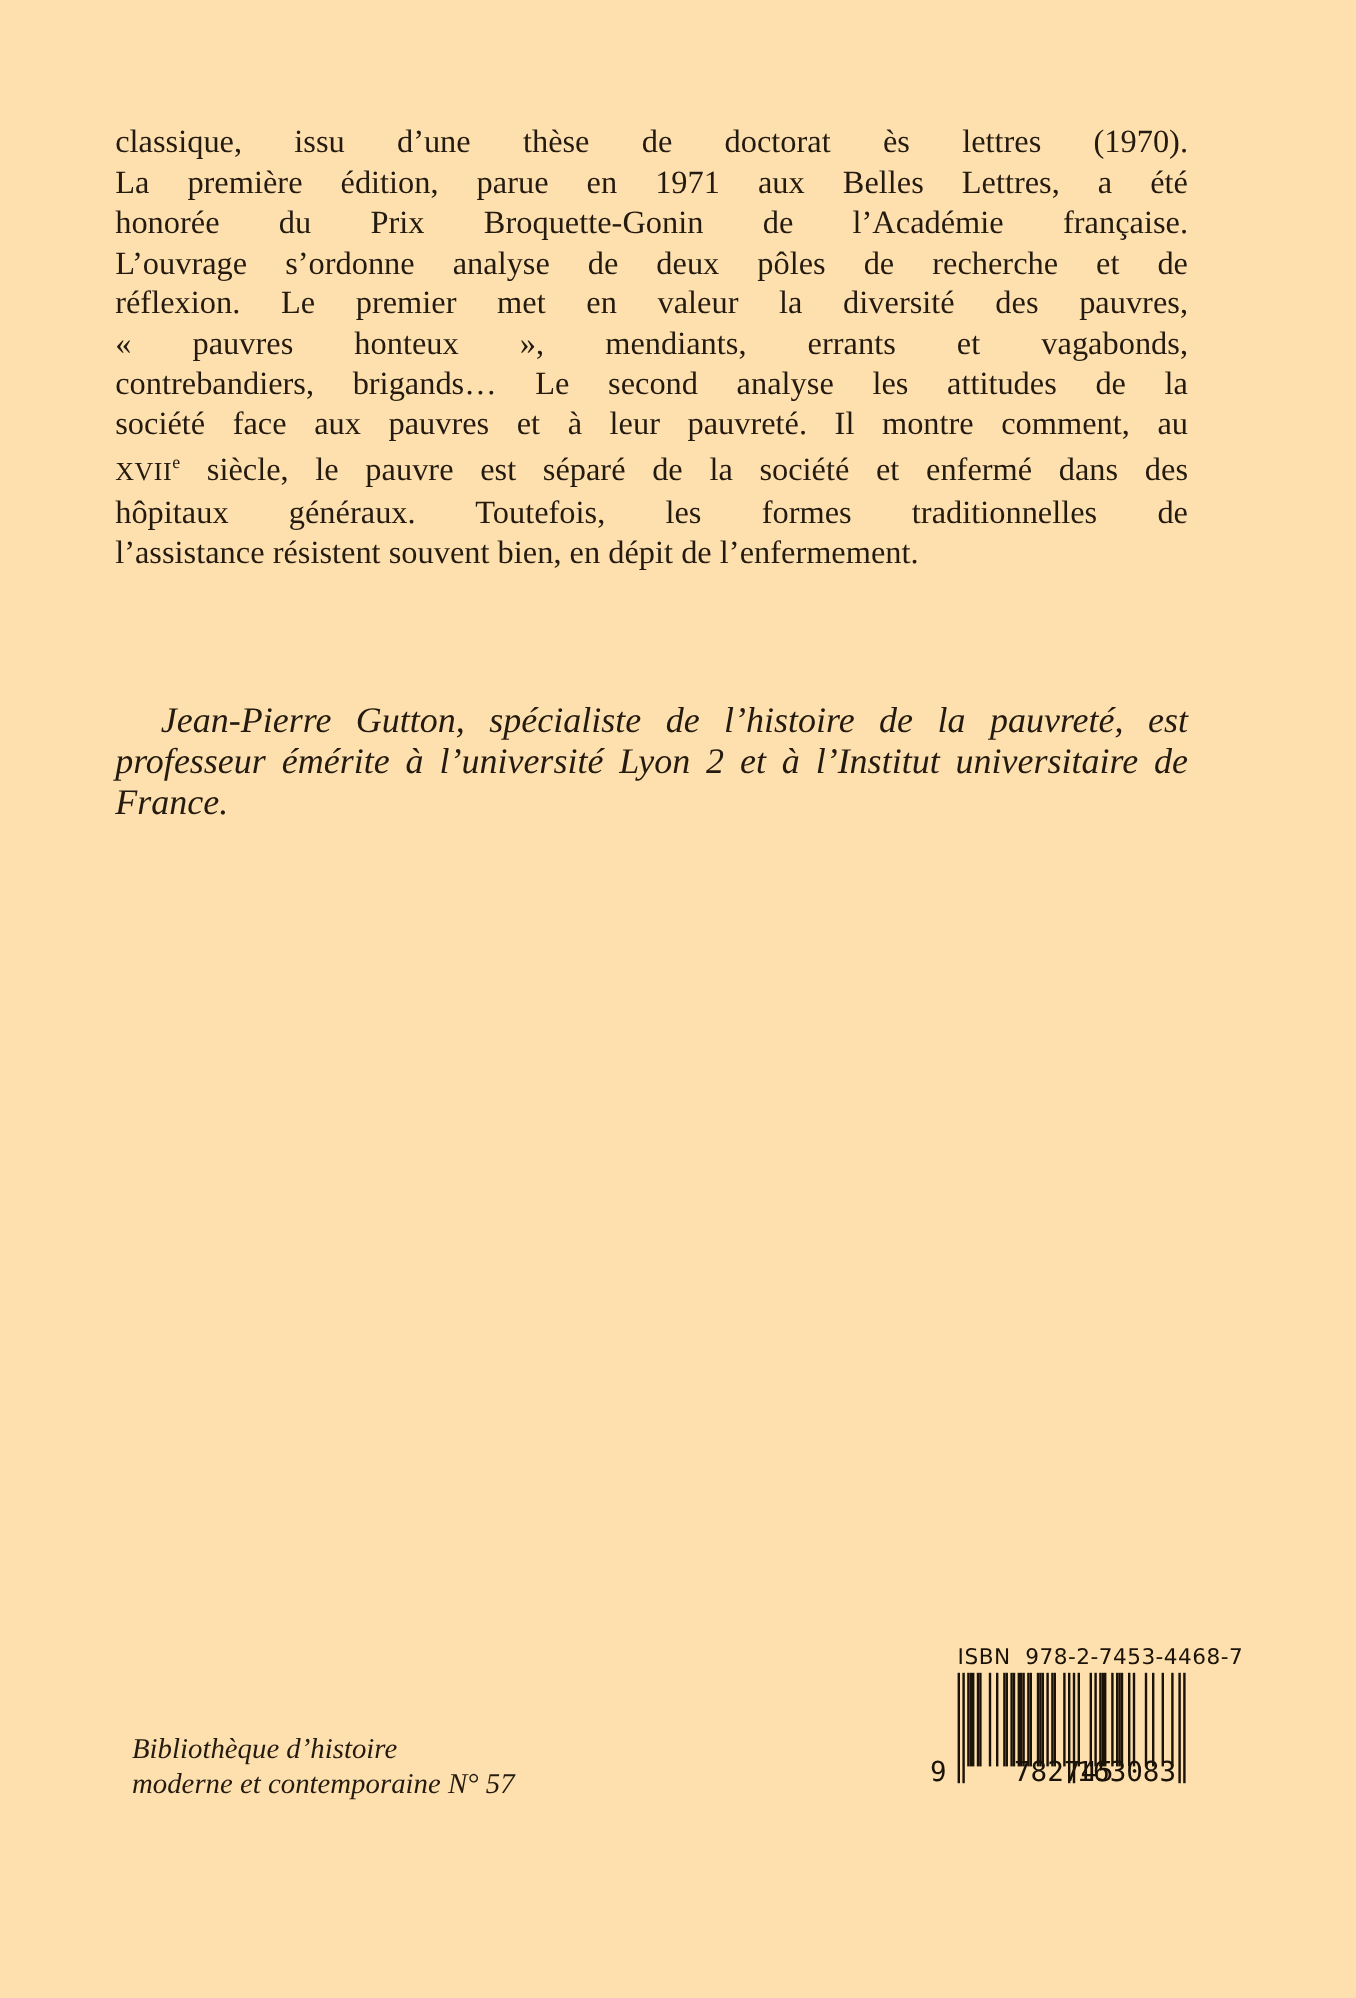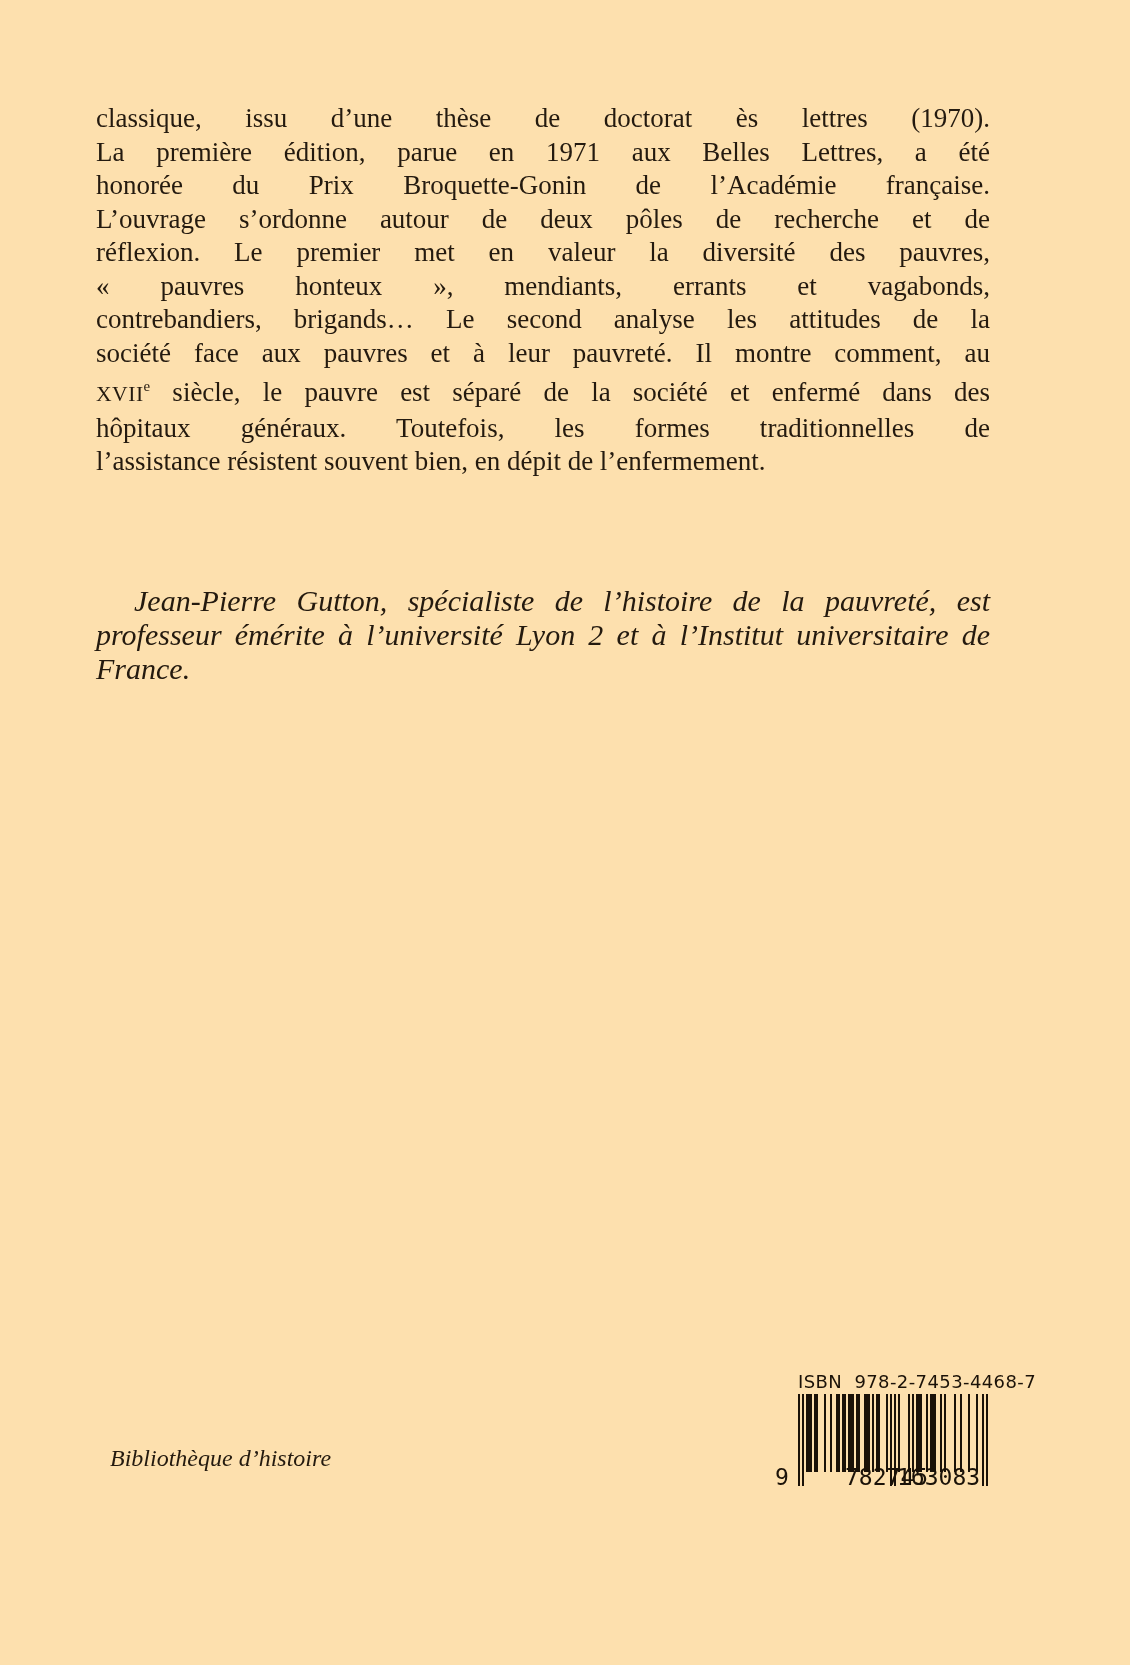--- a/index.html
+++ b/index.html
@@ -107,38 +107,39 @@
 </style>
 </head>
 <body>
 
 <div class="cover">
 
   <div class="blurb">
     <div class="jline">classique, issu d’une thèse de doctorat ès lettres (1970).</div>
     <div class="jline">La première édition, parue en 1971 aux Belles Lettres, a été</div>
     <div class="jline">honorée du Prix Broquette-Gonin de l’Académie française.</div>
-    <div class="jline">L’ouvrage s’ordonne autour de deux pôles de recherche et de</div>
+    <div class="jline">L’ouvrage s’ordonne analyse de deux pôles de recherche et de</div>
     <div class="jline">réflexion. Le premier met en valeur la diversité des pauvres,</div>
     <div class="jline">« pauvres honteux », mendiants, errants et vagabonds,</div>
     <div class="jline">contrebandiers, brigands… Le second analyse les attitudes de la</div>
     <div class="jline">société face aux pauvres et à leur pauvreté. Il montre comment, au</div>
     <div class="jline"><span class="sc">XVII</span><sup>e</sup><span> siècle, le pauvre est séparé de la société et enfermé dans des</span></div>
     <div class="jline">hôpitaux généraux. Toutefois, les formes traditionnelles de</div>
     <div class="lastline">l’assistance résistent souvent bien, en dépit de l’enfermement.</div>
   </div>
 
   <div class="author">
     <div class="jline indent">Jean-Pierre Gutton, spécialiste de l’histoire de la pauvreté, est</div>
     <div class="jline">professeur émérite à l’université Lyon 2 et à l’Institut universitaire de</div>
     <div class="lastline">France.</div>
   </div>
 
   <div class="collection">
     <div>Bibliothèque d’histoire</div>
+    <div>moderne et contemporaine N° 57</div>
   </div>
 
   <div class="barcode">
     <div class="isbn-label">ISBN  978-2-7453-4468-7</div>
     <div class="bars">
         <div class="bar guard" style="left: 0px; background: rgb(27, 18, 8);"></div>
         <div class="bar guard" style="left: 4px; background: rgb(27, 18, 8);"></div>
         <div class="bar" style="left: 8px; background: rgb(27, 18, 8);"></div>
         <div class="bar" style="left: 10px; background: rgb(27, 18, 8);"></div>
         <div class="bar" style="left: 12px; background: rgb(27, 18, 8);"></div>

